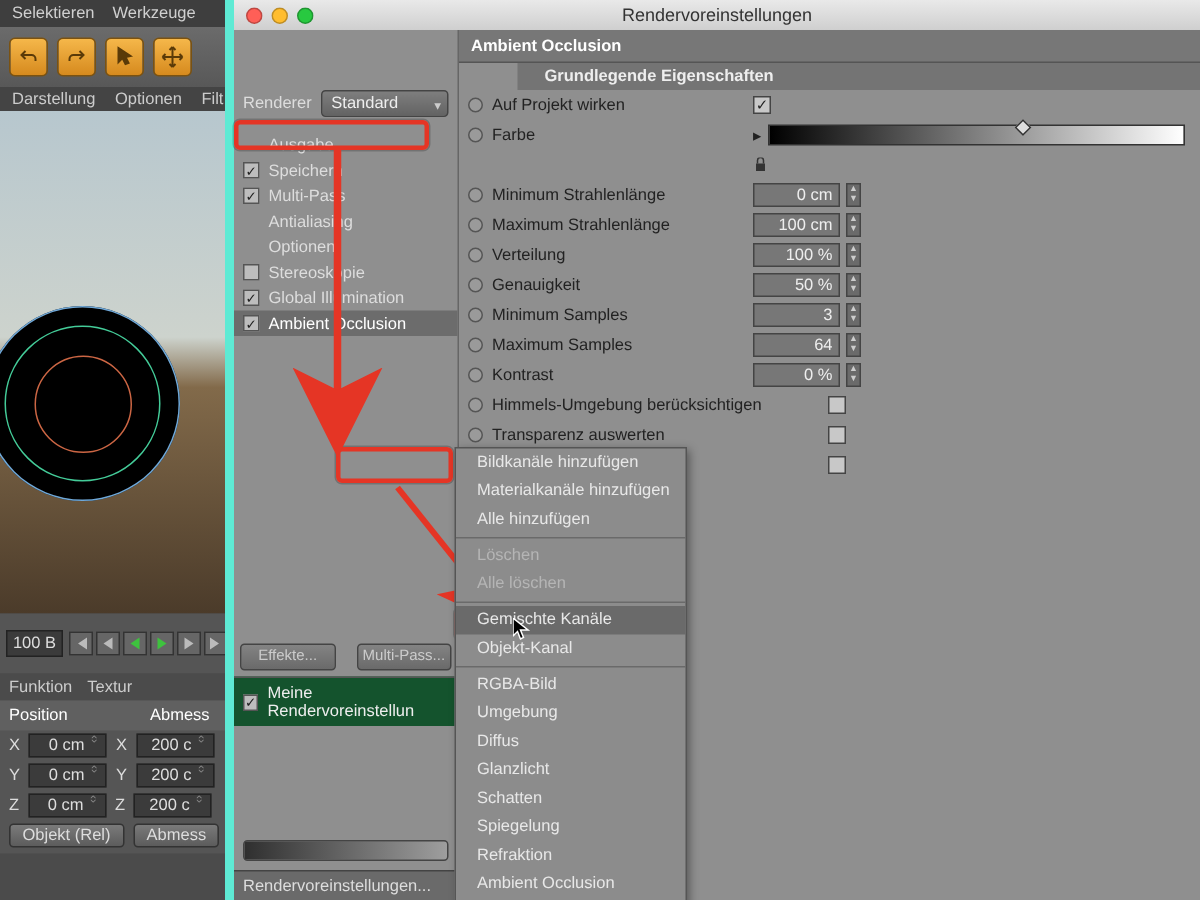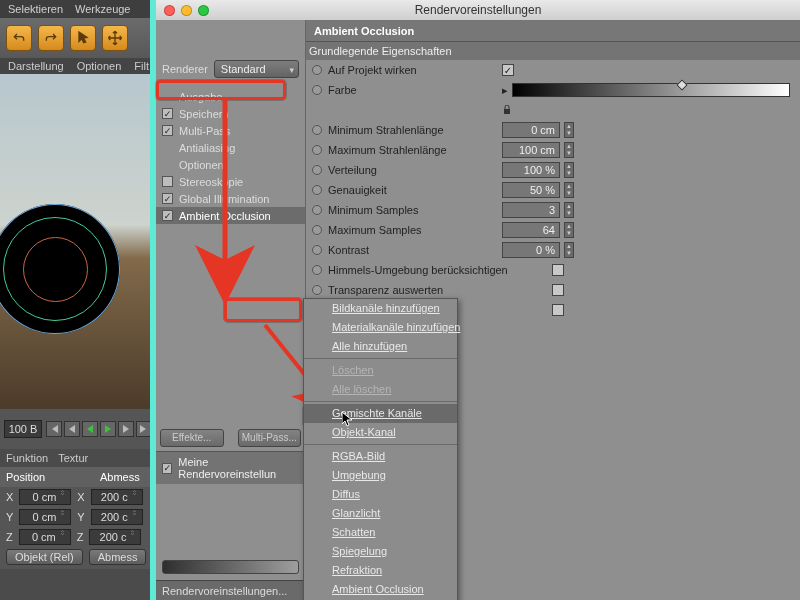--- a/index.html
+++ b/index.html
@@ -47,49 +47,49 @@
   .dropdown { flex:1; height:18px; background:linear-gradient(#7e7e7e,#636363); border:1px solid #444; border-radius:3px; color:#eee; padding:0 6px; line-height:16px; position:relative;}
   .dropdown::after { content:"▾"; position:absolute; right:4px; top:1px; font-size:9px; color:#ccc;}
   .tree { padding:4px 0;}
   .tree-item { display:flex; align-items:center; height:17px; padding-left:6px; gap:6px; color:#ddd;}
   .tree-item.sel { background:#6c6c6c; color:#fff;}
   .chk { width:11px; height:11px; border:1px solid #555; background:#bdbdbd; display:flex; align-items:center; justify-content:center;}
   .chk.on::after { content:"✓"; font-size:9px; color:#222;}
   .spacer { flex:1; }
   .left-btns { display:flex; gap:14px; padding:4px;}
   .mini-btn { flex:1; height:18px; background:linear-gradient(#838383,#6a6a6a); border:1px solid #444; border-radius:3px; color:#ccc; text-align:center; line-height:16px; font-size:10px;}
-  .preset-row { display:flex; align-items:center; gap:6px; padding:4px 6px; background:#737373; border-top:1px solid #555;}
+  .preset-row { display:flex; align-items:center; gap:6px; padding:4px 6px; background:#14532d; border-top:1px solid #555;}
   .preset-row .chk { background:#bdbdbd;}
   .preset-row span { color:#eee; }
   .slider-bar { height:14px; margin:6px; background:linear-gradient(90deg,#2f2f2f,#9e9e9e); border:1px solid #444; border-radius:3px;}
   .tab-footer { height:20px; background:#6a6a6a; border-top:1px solid #444; color:#ddd; padding-left:6px; line-height:20px;}
 
   .right-col { flex:1; background:#8f8f8f; display:flex; flex-direction:column;}
   .section-title { height:22px; background:#777; color:#fff; font-weight:bold; padding-left:8px; line-height:22px; border-bottom:1px solid #555;}
-  .group-title { height:18px; background:#747474; color:#eee; font-weight:normal; padding-left:3px; line-height:18px;}
+  .group-title { height:18px; background:#747474; color:#eee; font-weight:bold; padding-left:18px; line-height:18px;margin-left:39px;}
   .prop-row { display:flex; align-items:center; height:20px; padding-left:6px; gap:4px;}
   .prop-row .dot-ic { width:10px; height:10px; border-radius:50%; border:1px solid #555; background:#9a9a9a; margin-right:2px;}
   .prop-row .plab { width:170px; color:#222;}
   .chk2 { width:12px; height:12px; border:1px solid #444; background:#c8c8c8; display:flex; align-items:center; justify-content:center;}
   .chk2.on::after { content:"✓"; font-size:10px; color:#222;}
   .grad-bar { flex:1; height:14px; background:linear-gradient(90deg,#000,#fff); border:1px solid #333; margin-right:10px; position:relative;}
   .grad-bar .marker { position:absolute; top:-3px; width:8px; height:8px; background:#ddd; border:1px solid #333; transform:rotate(45deg);}
   .val-in { width:58px; height:16px; background:#777; border:1px solid #444; color:#eee; text-align:right; padding-right:4px; line-height:14px;}
   .spin { width:10px; height:16px; background:#6a6a6a; border:1px solid #444; display:flex; flex-direction:column;}
   .spin div{flex:1; font-size:6px; color:#ccc; text-align:center; line-height:7px;}
   .arrow-r { color:#222; }
 
   
   .hl { position:absolute; border:3px solid #e53525; border-radius:4px; pointer-events:none; box-shadow:0 0 0 1px rgba(0,0,0,.2);}
   .arrow-ann { position:absolute; pointer-events:none;}
   .arrow-ann svg { overflow:visible;}
 
   
   .ctx { position:absolute; background:#8c8c8c; border:1px solid #555; box-shadow:2px 2px 6px rgba(0,0,0,.4);}
-  .ctx-item { height:19px; padding:0 28px; color:#e8e8e8; line-height:19px; white-space:nowrap;text-decoration:underline;}
+  .ctx-item { height:19px; padding:0 14px; color:#e8e8e8; line-height:19px; white-space:nowrap;}
   .ctx-item.dis { color:#b5b5b5;}
   .ctx-sep { height:1px; background:#6a6a6a; margin:2px 0;}
   .ctx-item.active { background:#6a6a6a;}
 
   .lock-ic { width:10px; height:10px; display:inline-block;}
 </style>
 </head>
 <body>
 
 <div class="bg-app">

